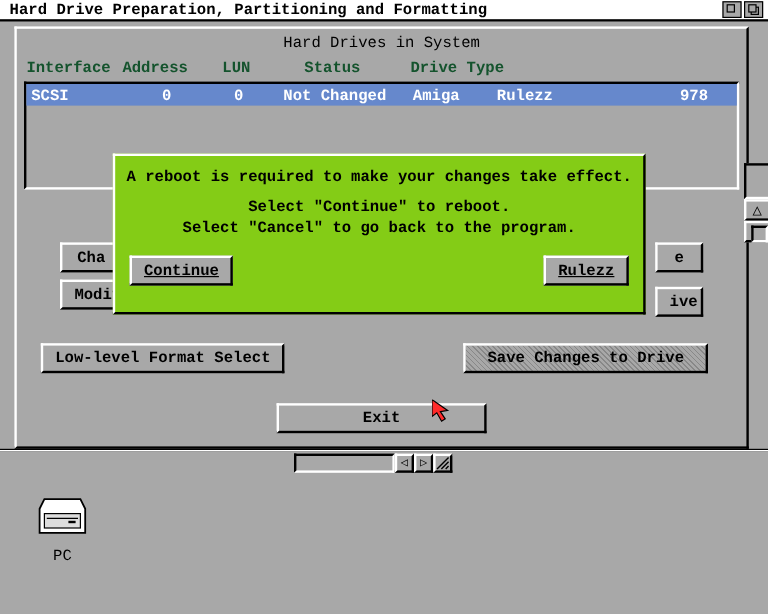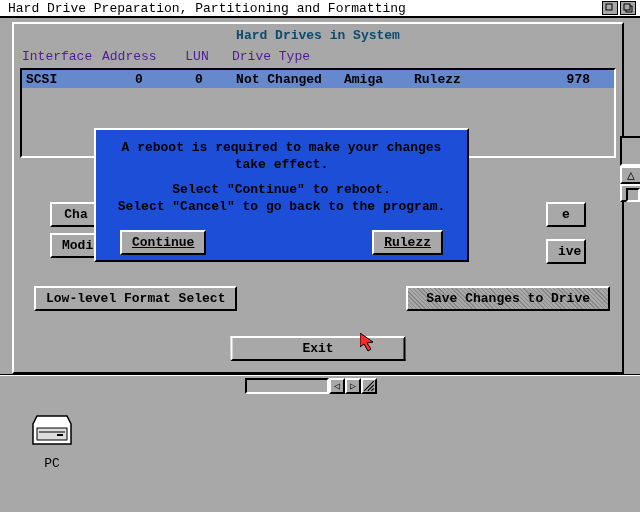--- a/index.html
+++ b/index.html
@@ -1,51 +1,51 @@
 <!DOCTYPE html>
 <html><head>
 <meta charset="utf-8">
 <style>
 * { margin: 0; padding: 0; box-sizing: border-box; font-family: "Courier New", monospace; font-size: 13px; }
 body { background: #a8a8a8; width: 640px; height: 512px; overflow: hidden; position: relative; }
 .titlebar { background: #fff; border-bottom: 2px solid #000; height: 18px; display: flex; align-items: center; padding-left: 8px; }
-.titlebar-text { font-weight: normal; }
+.titlebar-text { font-weight: bold; }
 .titlebar-gadgets { position: absolute; right: 4px; top: 1px; display: flex; gap: 2px; }
 .gadget { width: 16px; height: 14px; background: #a8a8a8; border: 1px solid #000; display: flex; align-items: center; justify-content: center; }
 .gadget svg { width: 10px; height: 10px; }
 .main-window { position: absolute; left: 12px; top: 22px; width: 612px; height: 352px; background: #a8a8a8; border: 2px solid; border-color: #fff #000 #000 #fff; }
-.list-header { text-align: center; color: #0c4a6e; font-weight: bold; padding: 4px 0; }
-.columns { display: flex; color: #4c1d95; font-weight: normal; padding: 2px 8px; }
+.list-header { text-align: center; color: #000000; font-weight: normal; padding: 4px 0; }
+.columns { display: flex; color: #14532d; font-weight: bold; padding: 2px 8px; }
 .col-if { width: 80px; }
 .col-addr { width: 70px; }
 .col-lun { width: 50px; text-align: center; }
 .col-status { width: 110px; text-align: center; }
 .col-type { flex: 1; padding-left: 10px; }
 .list-box { margin: 2px 6px 0 6px; height: 90px; border: 2px solid; border-color: #000 #fff #fff #000; background: #a8a8a8; position: relative; }
-.list-row { background: #6688cc; color: #000000; font-weight: bold; display: flex; padding: 2px 4px; height: 18px; align-items: center; }
+.list-row { background: #6688cc; color: #ffffff; font-weight: bold; display: flex; padding: 2px 4px; height: 18px; align-items: center; }
 .row-if { width: 78px; }
 .row-addr { width: 70px; text-align: center; }
 .row-lun { width: 50px; text-align: center; }
 .row-status { width: 110px; text-align: center; }
 .row-type1 { width: 80px; padding-left: 10px; }
 .row-type2 { width: 110px; }
 .row-num { flex: 1; text-align: right; padding-right: 20px; }
 .scroll { position: absolute; right: -28px; top: 66px; width: 22px; }
 .sbox { width: 22px; height: 30px; border: 2px solid; border-color: #000 #fff #fff #000; background: #a8a8a8; margin-bottom: 0; }
 .sarrow { width: 22px; height: 18px; border: 2px solid; border-color: #fff #000 #000 #fff; background: #a8a8a8; display:flex; align-items:center; justify-content:center; font-weight:bold; }
 .btns { position: absolute; left: 36px; top: 178px; display: flex; flex-direction: column; gap: 6px; }
 .btn { border: 2px solid; border-color: #fff #000 #000 #fff; background: #a8a8a8; padding: 3px 10px; font-weight: bold; text-align: center; cursor: pointer; }
 .btn-left { width: auto; }
 .btns-right { position: absolute; right: 36px; top: 178px; display:flex; flex-direction:column; gap:12px; align-items:flex-end;}
 .btn-ll { position: absolute; left: 20px; top: 262px; }
-.btn-save { position: absolute; right: 12px; top: 262px; background-image: repeating-linear-gradient(45deg,#888 0 1px,#a8a8a8 1px 3px); padding: 3px 18px; font-weight: bold; border: 2px solid; border-color:#fff #000 #000 #fff; }
+.btn-save { position: absolute; right: 32px; top: 262px; background-image: repeating-linear-gradient(45deg,#888 0 1px,#a8a8a8 1px 3px); padding: 3px 18px; font-weight: bold; border: 2px solid; border-color:#fff #000 #000 #fff; }
 .btn-exit { position: absolute; left: 50%; transform: translateX(-50%); top: 312px; width: 175px; }
 .cursor { position: absolute; left: 360px; top: 333px; z-index: 50; }
 .cursor svg { width: 22px; height: 22px; }
-.dialog { position: absolute; left: 94px; top: 128px; width: 375px; height: 134px; background: #1d4ed8; border: 2px solid; border-color: #fff #000 #000 #fff; z-index: 10; padding: 10px 20px; }
+.dialog { position: absolute; left: 94px; top: 128px; width: 444px; height: 134px; background: #84cc16; border: 2px solid; border-color: #fff #000 #000 #fff; z-index: 10; padding: 10px 8px; }
 .dlg-text { text-align: center; font-weight: bold; line-height: 1.3; }
 .dlg-btns { display: flex; justify-content: space-between; margin-top: 14px; padding: 0 4px; text-decoration: underline; }
 .hscroll { position: absolute; left: 245px; top: 378px; width: 132px; height: 16px; display:flex; }
 .hstrack { flex:1; border:2px solid; border-color:#000 #fff #fff #000; background:#a8a8a8; }
 .hsbtn { width:16px; height:16px; border:2px solid; border-color:#fff #000 #000 #fff; background:#a8a8a8; display:flex;align-items:center;justify-content:center; font-size:10px; font-weight:bold;}
 .desk-icon { position: absolute; left: 28px; top: 408px; text-align:center; }
 .disk-icon-box { width:48px; height:44px; display:flex; align-items:center; justify-content:center; }
 .disk-icon-box svg { width:42px; height:40px; }
 .icon-label { font-weight: normal; margin-top: 4px; color:#000; }
 .divider { position:absolute; top:374px; left:0; width:640px; height:2px; background:#000; border-bottom:1px solid #fff;}
@@ -70,20 +70,21 @@
       </div>
   </div>
 </div>
 
 <div class="main-window">
   <div class="list-header">Hard Drives in System</div>
   <div class="columns">
     <span class="col-if">Interface</span>
     <span class="col-addr">Address</span>
     <span class="col-lun">LUN</span>
+    <span class="col-status">Status</span>
     <span class="col-type">Drive Type</span>
   </div>
   <div class="list-box">
     <div class="list-row">
       <span class="row-if">SCSI</span>
       <span class="row-addr">0</span>
       <span class="row-lun">0</span>
       <span class="row-status">Not Changed</span>
       <span class="row-type1">Amiga</span>
       <span class="row-type2">Rulezz</span>

